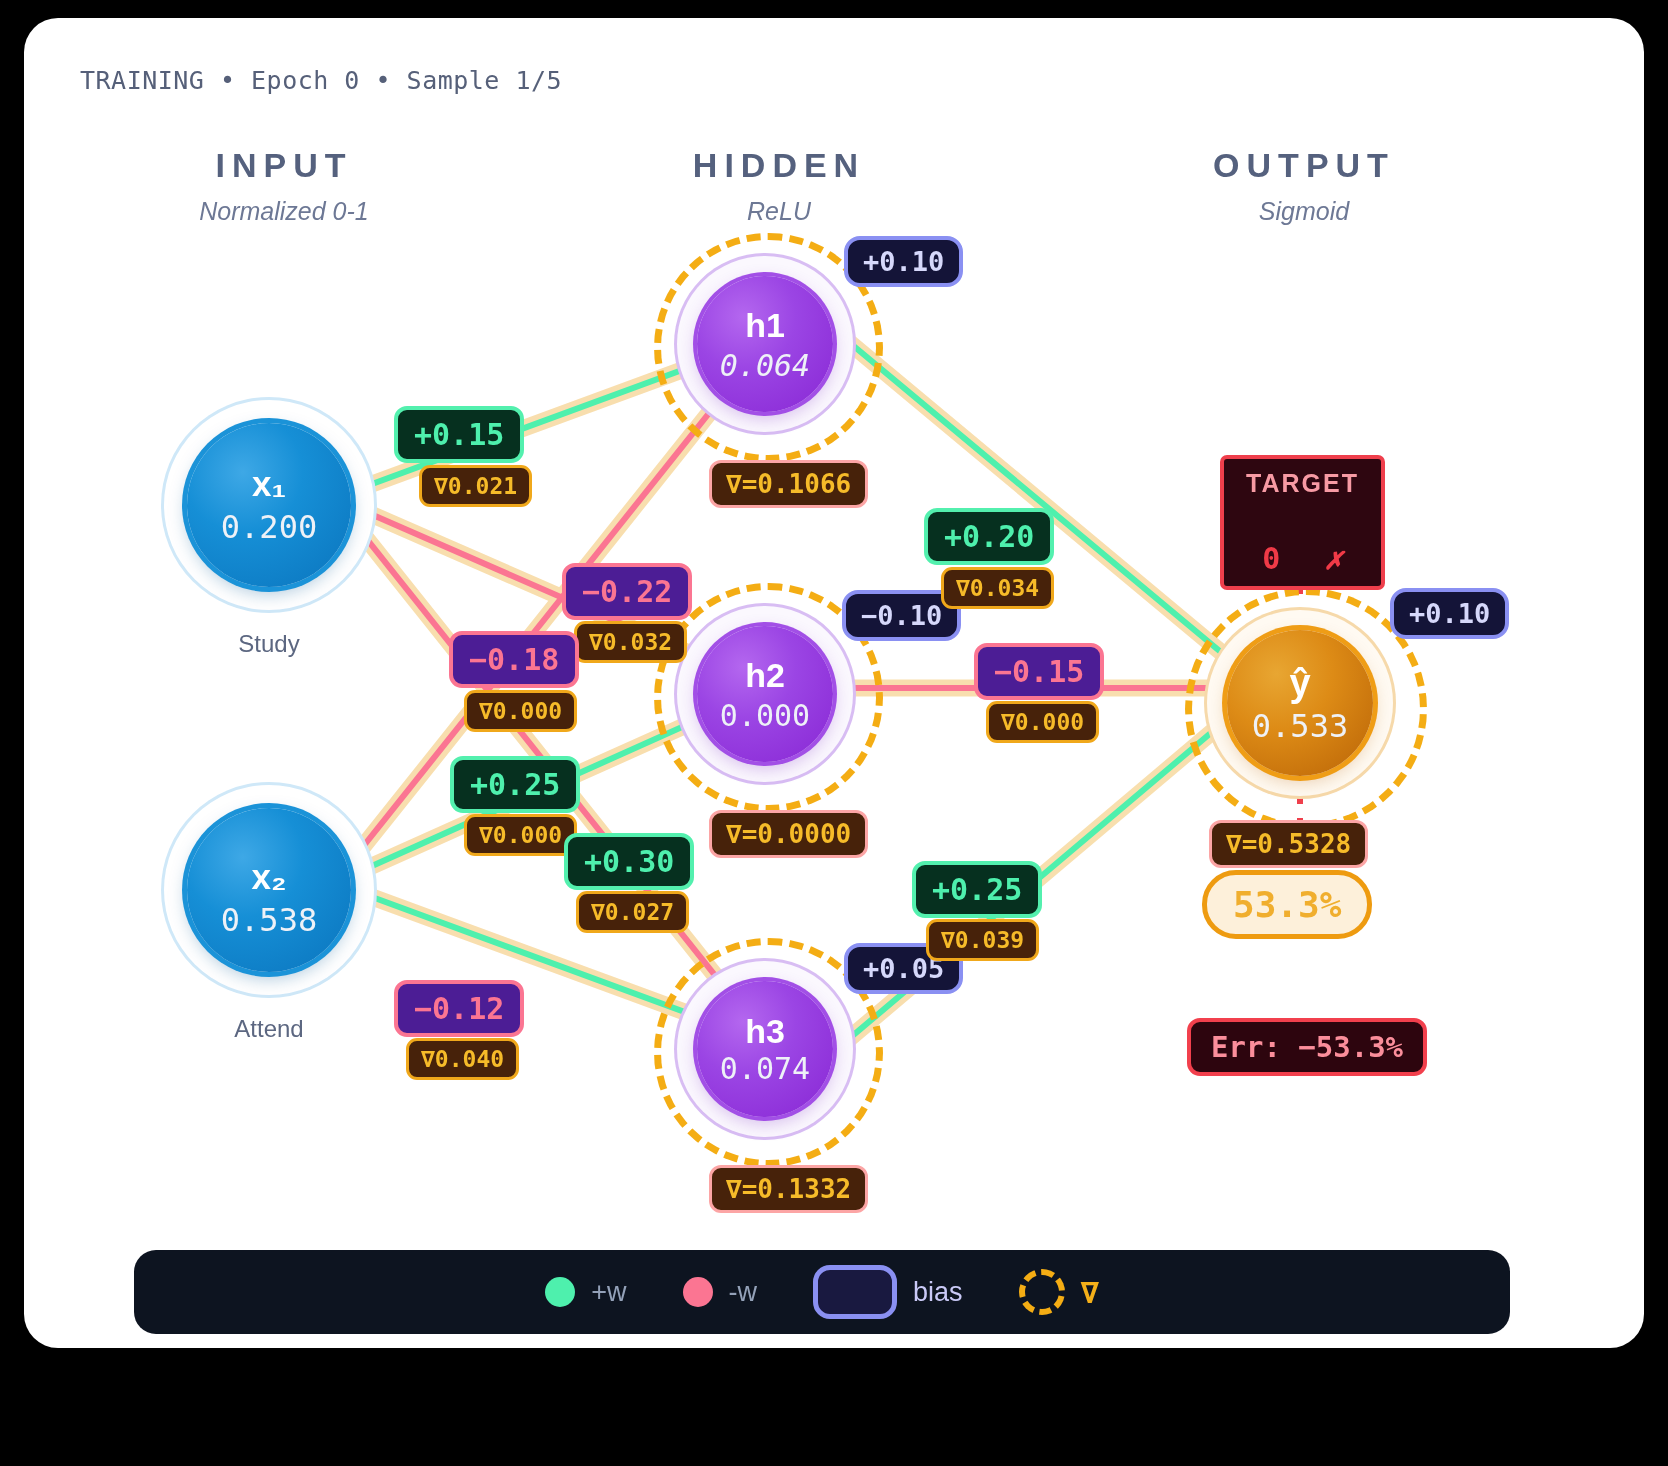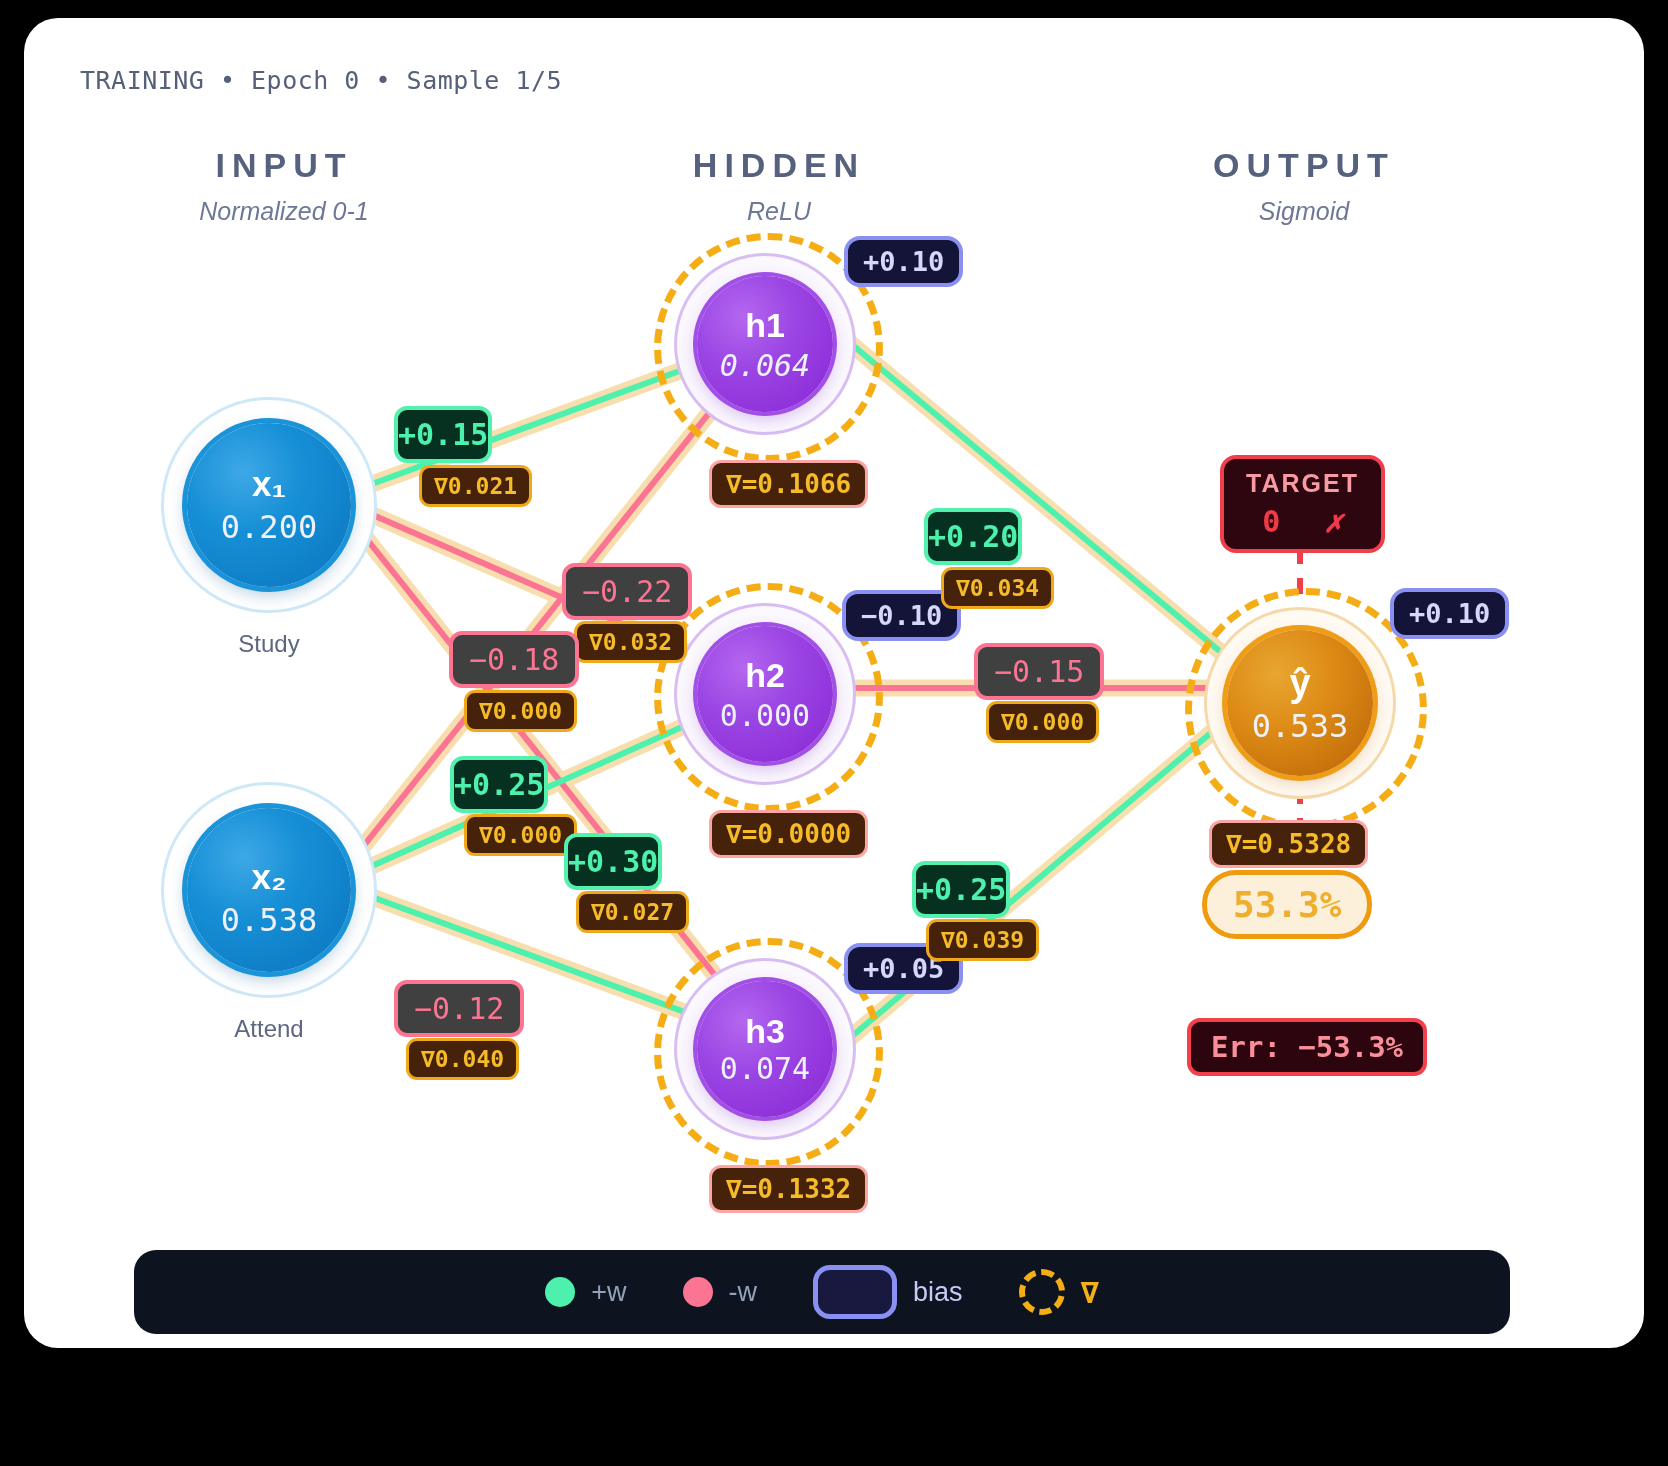--- a/index.html
+++ b/index.html
@@ -43,32 +43,32 @@
           box-shadow:0 0 0 5px #ef9d16, 0 6px 18px rgba(180,100,10,.3);}
   .o-halo1{background:#fffaf2;box-shadow:0 0 0 3px #f6d9aa;}
 
   .dashring{position:absolute;border-radius:50%;border:7px dashed #f4ad14;}
 
   
   .badge{position:absolute;border-radius:13px;display:flex;align-items:center;justify-content:center;
          font-family:"DejaVu Sans Mono","Liberation Mono",monospace;white-space:nowrap;}
 
   .w-pos{background:#06301f;border:4px solid #53f0ae;color:#4ef0ad;font-size:30px;font-weight:bold;
-         padding:7px 0;}
-  .w-neg{background:#404040;border:4px solid #fb7592;color:#fb7592;font-size:30px;font-weight:normal;
+         padding:7px 16px;}
+  .w-neg{background:#4c1d95;border:4px solid #fb7592;color:#fb7592;font-size:30px;font-weight:bold;
          padding:7px 16px;}
   .grad{background:#47220a;border:3px solid #f0a81b;color:#f6bb29;font-size:23px;font-weight:bold;
         padding:5px 12px;border-radius:11px;}
   .bias{background:#141438;border:4px solid #8a90f2;color:#d6d8fb;font-size:27px;font-weight:bold;
         padding:6px 15px;border-radius:16px;}
   .nodegrad{background:#47220a;border:3px solid #fca5a5;color:#f6bb29;font-size:26px;font-weight:bold;
         padding:6px 14px;border-radius:12px;}
 
-  .target{background:#2e0610;border:4px solid #ef3f4c;border-radius:16px;padding:10px 22px;
-          display:flex;flex-direction:column;align-items:center;}
+  .target{background:#2e0610;border:4px solid #ef3f4c;border-radius:7px;padding:10px 22px;
+          display:flex;flex-direction:column;align-items:center;gap:37px;}
   .target .tt{font-family:"Liberation Sans","DejaVu Sans",sans-serif;font-weight:bold;font-size:25px;
               letter-spacing:2px;color:#f79aa4;}
   .target .tv{margin-top:6px;font-family:"DejaVu Sans Mono","Liberation Mono",monospace;font-size:30px;
               font-weight:bold;color:#f03a47;}
   .target .tv .x{margin-left:26px;font-style:italic;}
 
   .pct{background:#fdf0da;border:5px solid #ee9b10;color:#f0ae2e;font-size:36px;font-weight:bold;
        padding:9px 26px;border-radius:34px;}
   .err{background:#2d050e;border:4px solid #f2404d;color:#fb8e9b;font-size:29px;font-weight:bold;
        padding:8px 20px;border-radius:13px;}

